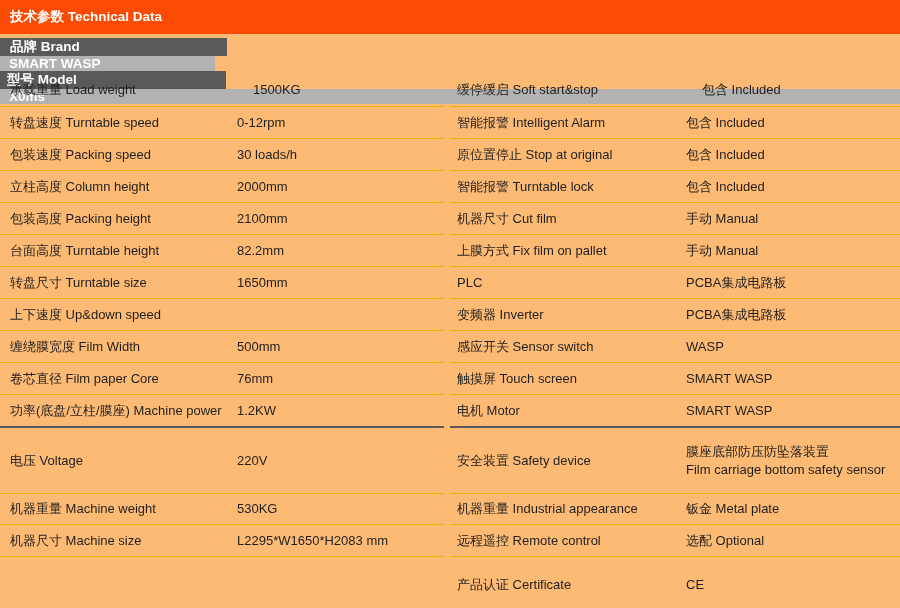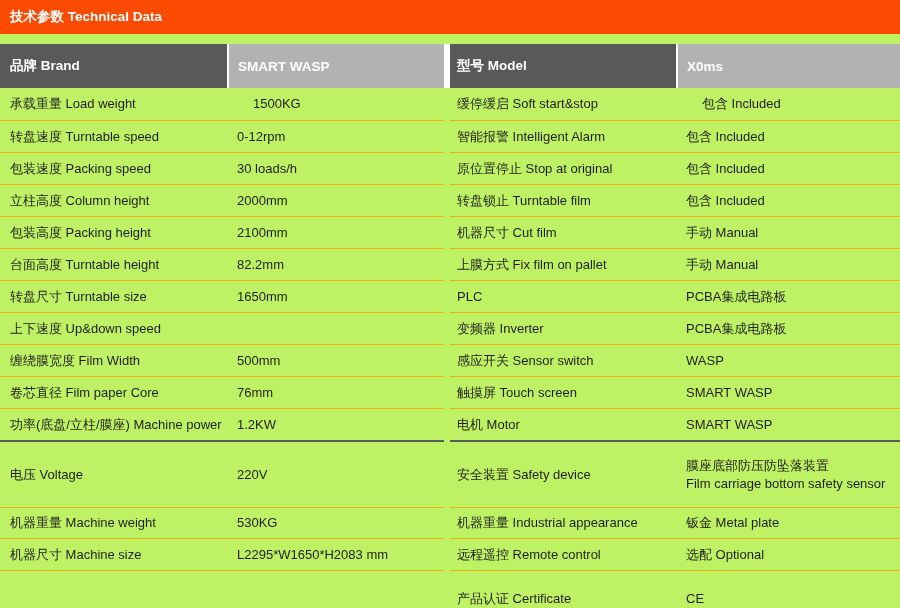--- a/index.html
+++ b/index.html
@@ -1,27 +1,27 @@
 <!DOCTYPE html>
 <html><head>
 <meta charset="utf-8">
 <style>
   html,body { margin:0; padding:0; background:#ffffff; }
   body { font-family:"Liberation Sans", sans-serif; }
-  .page { width:900px; height:608px; background:#bef264; overflow:hidden; position:relative; }
+  .page { width:900px; height:608px; background:#fdba74; overflow:hidden; position:relative; }
 
   
   .titlebar {
     height:34px; background:#fb4a01; color:#ffffff;
     display:flex; align-items:center; padding-left:10px;
     box-sizing:border-box; font-size:13.5px; font-weight:bold;
   }
 
   
-  .headerrow { margin-top:10px; height:44px; display:flex; }
+  .headerrow { margin-top:4px; height:36px; display:flex;flex-direction:column; }
   .hc { display:flex; align-items:center; color:#ffffff; font-weight:bold;
         font-size:13.5px; box-sizing:border-box; }
   .hc-dark { background:#595959; }
   .hc-light { background:#b2b2b2; }
   .h1 { width:227px; padding-left:10px; }
   .hgap2 { width:2px; background:#ffffff; }
   .h2 { width:215px; padding-left:9px; }
   .hgap6 { width:6px; background:#ffffff; }
   .h3 { width:226px; padding-left:7px; }
   .h4 { flex:1; padding-left:9px; }
@@ -143,21 +143,21 @@
         </div>
       <div class="row">
           <div class="cl">智能报警 Intelligent Alarm</div>
           <div class="cv">包含 Included</div>
         </div>
       <div class="row">
           <div class="cl">原位置停止 Stop at original</div>
           <div class="cv">包含 Included</div>
         </div>
       <div class="row">
-          <div class="cl">转盘锁止 Turntable film</div>
+          <div class="cl">智能报警 Turntable lock</div>
           <div class="cv">包含 Included</div>
         </div>
       <div class="row">
           <div class="cl">机器尺寸 Cut film</div>
           <div class="cv">手动 Manual</div>
         </div>
       <div class="row">
           <div class="cl">上膜方式 Fix film on pallet</div>
           <div class="cv">手动 Manual</div>
         </div>

